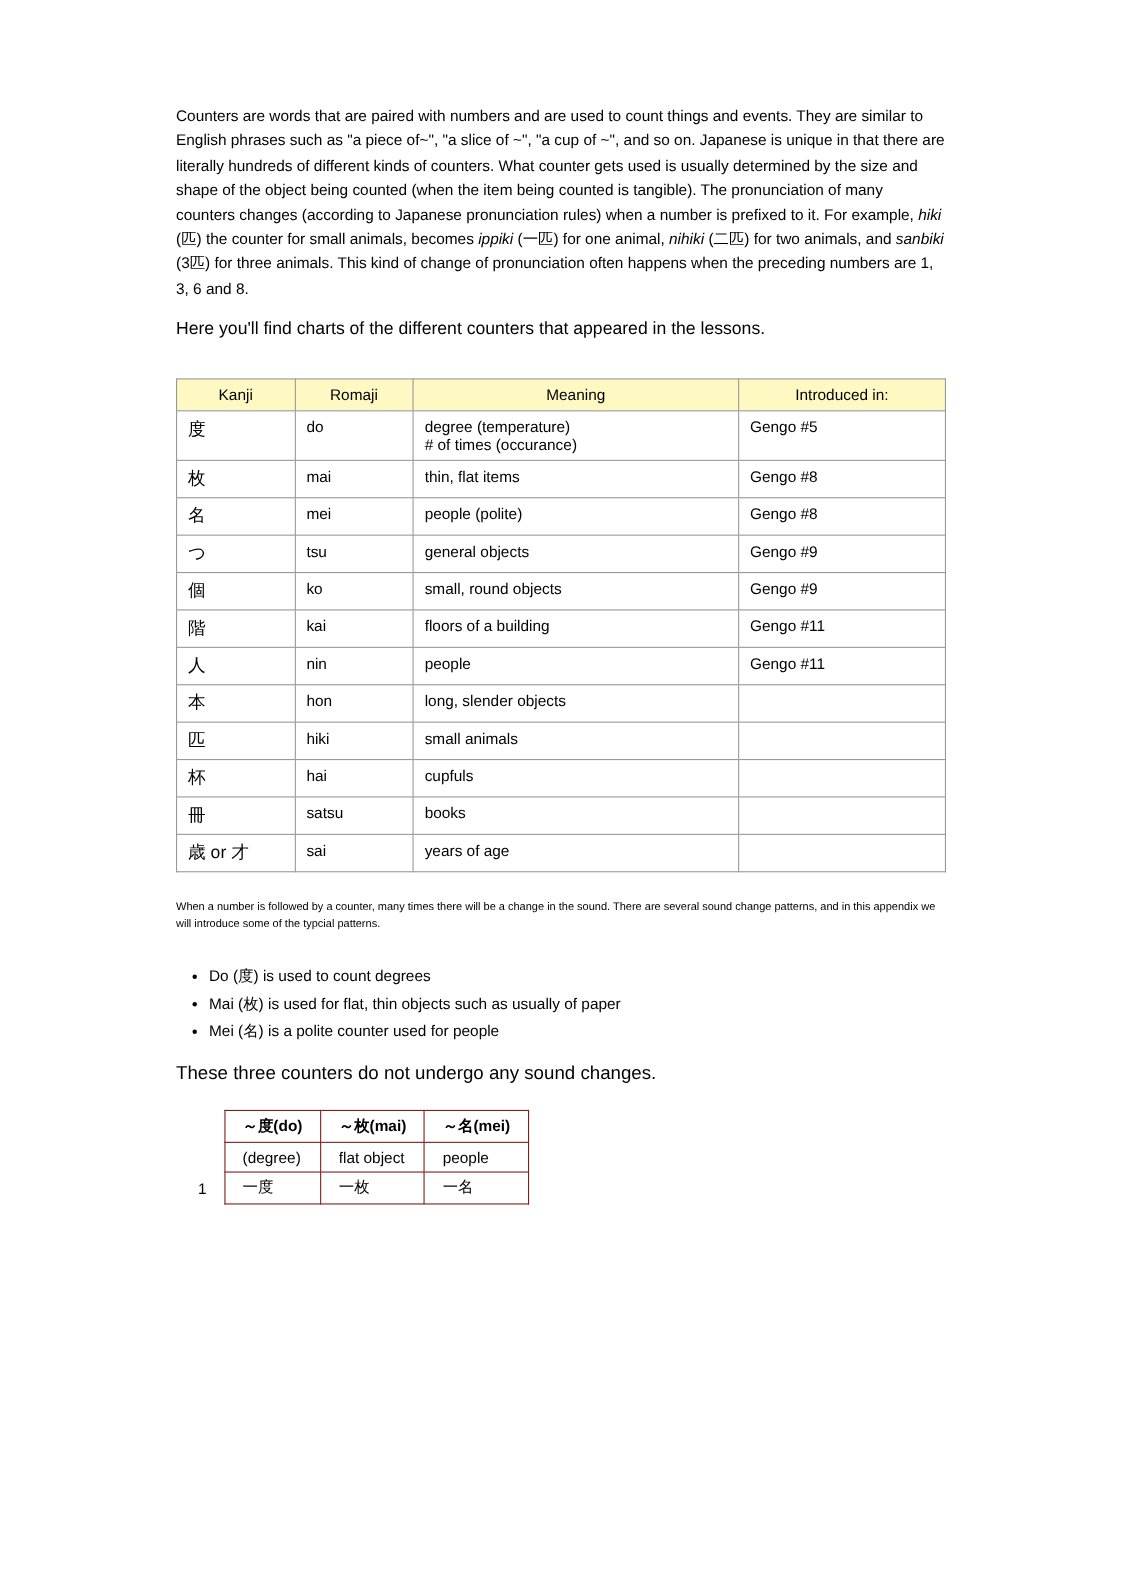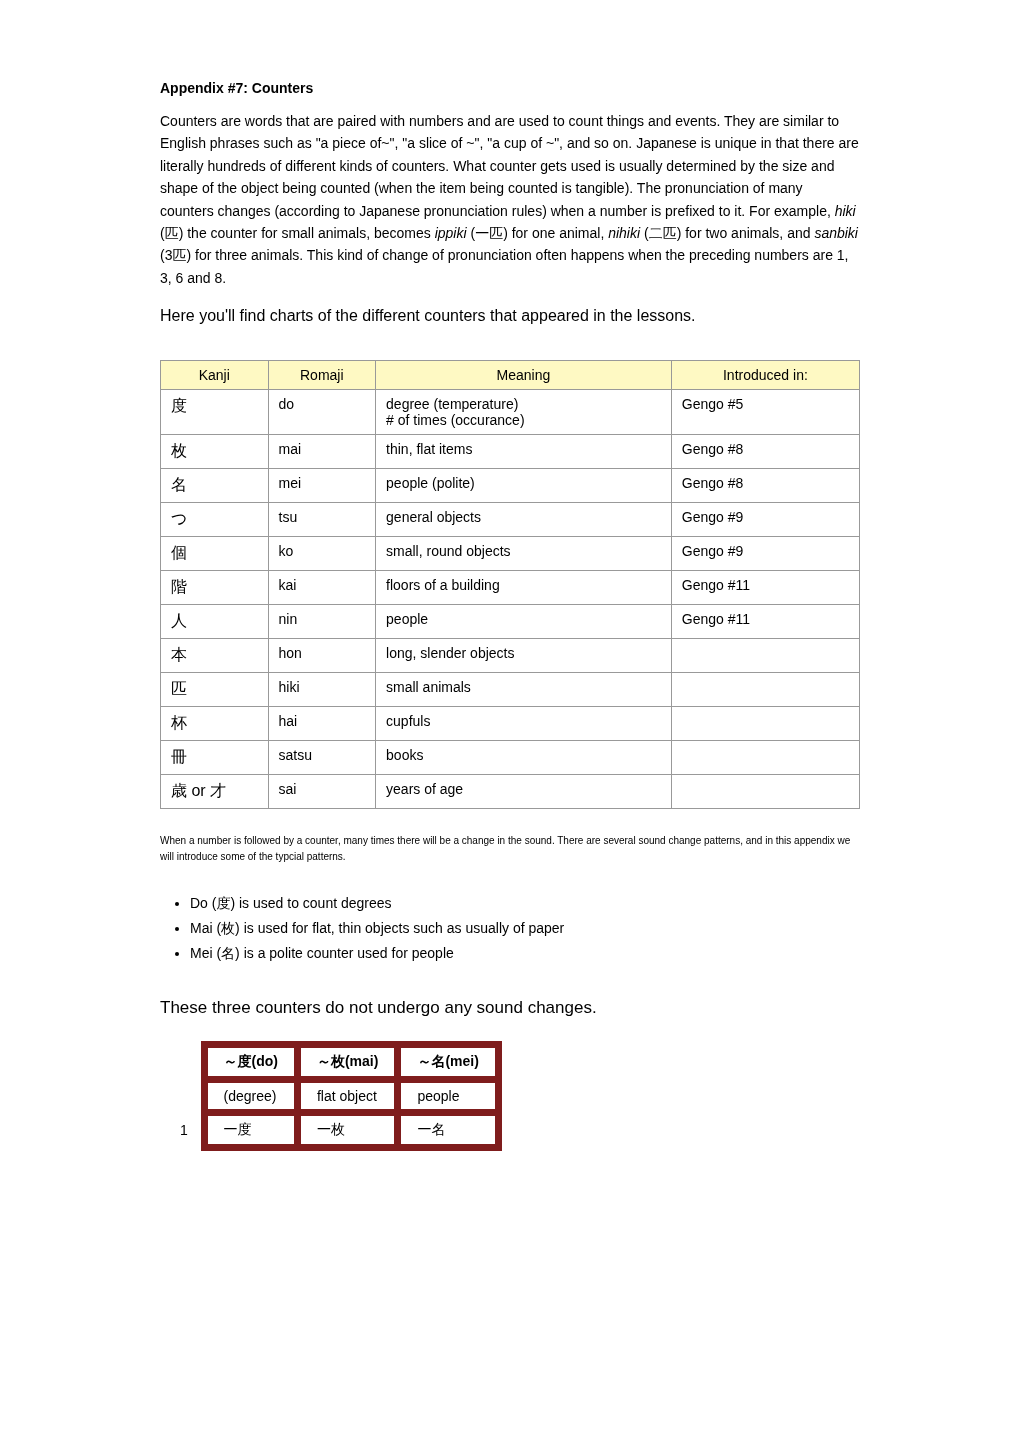--- a/index.html
+++ b/index.html
@@ -91,40 +91,40 @@
     .pattern-title {
       font-weight: bold;
       font-size: 14px;
       text-decoration: underline;
       margin-bottom: 16px;
     }
 
     .bullet-list {
       list-style: disc;
       padding-left: 30px;
-      margin-bottom: 28px;
+      margin-bottom: 12px;
       line-height: 1.8;
       font-size: 14px;
     }
 
     .no-change-note {
       font-size: 17px;
       line-height: 1.6;
       margin-bottom: 20px;
     }
 
     .pattern-table {
       border-collapse: collapse;
       font-size: 14px;
       margin-left: 20px;
     }
 
     .pattern-table th,
     .pattern-table td {
-      border: 7px solid #7f1d1d;
+      border: 1px solid #7f1d1d;
       padding: 5px 16px;
       text-align: left;
       vertical-align: top;
     }
 
     .pattern-table .row-num {
       padding: 5px 8px;
       border: none;
       vertical-align: middle;
     }
@@ -134,21 +134,20 @@
       width: 24px;
       padding-left: 0;
       padding-right: 6px;
     }
   </style>
 </head>
 <body>
 
 <div class="page-container">
 
-  <div class="appendix-title">Appendix #7: Counters</div>
 
   <p class="intro-paragraph">
     <span>Counters are words that are paired with numbers and are used to count things and events. They are similar to English phrases such as "a piece of~", "a slice of ~", "a cup of ~", and so on. Japanese is unique in that there are literally hundreds of different kinds of counters. What counter gets used is usually determined by the size and shape of the object being counted (when the item being counted is tangible). The pronunciation of many counters changes (according to Japanese pronunciation rules) when a number is prefixed to it. For example, </span><em>hiki</em><span> (匹)</span><span> the counter for small animals, becomes </span><em>ippiki</em><span> (一匹)</span><span> for one animal, </span><em>nihiki</em><span> (二匹)</span><span> for two animals, and </span><em>sanbiki</em><span> (3匹)</span><span> for three animals. This kind of change of pronunciation often happens when the preceding numbers are 1, 3, 6 and 8.</span>
   </p>
 
   <p class="chart-intro">Here you'll find charts of the different counters that appeared in the lessons.</p>
 
   <table class="counters-table">
     <thead>
       <tr>

